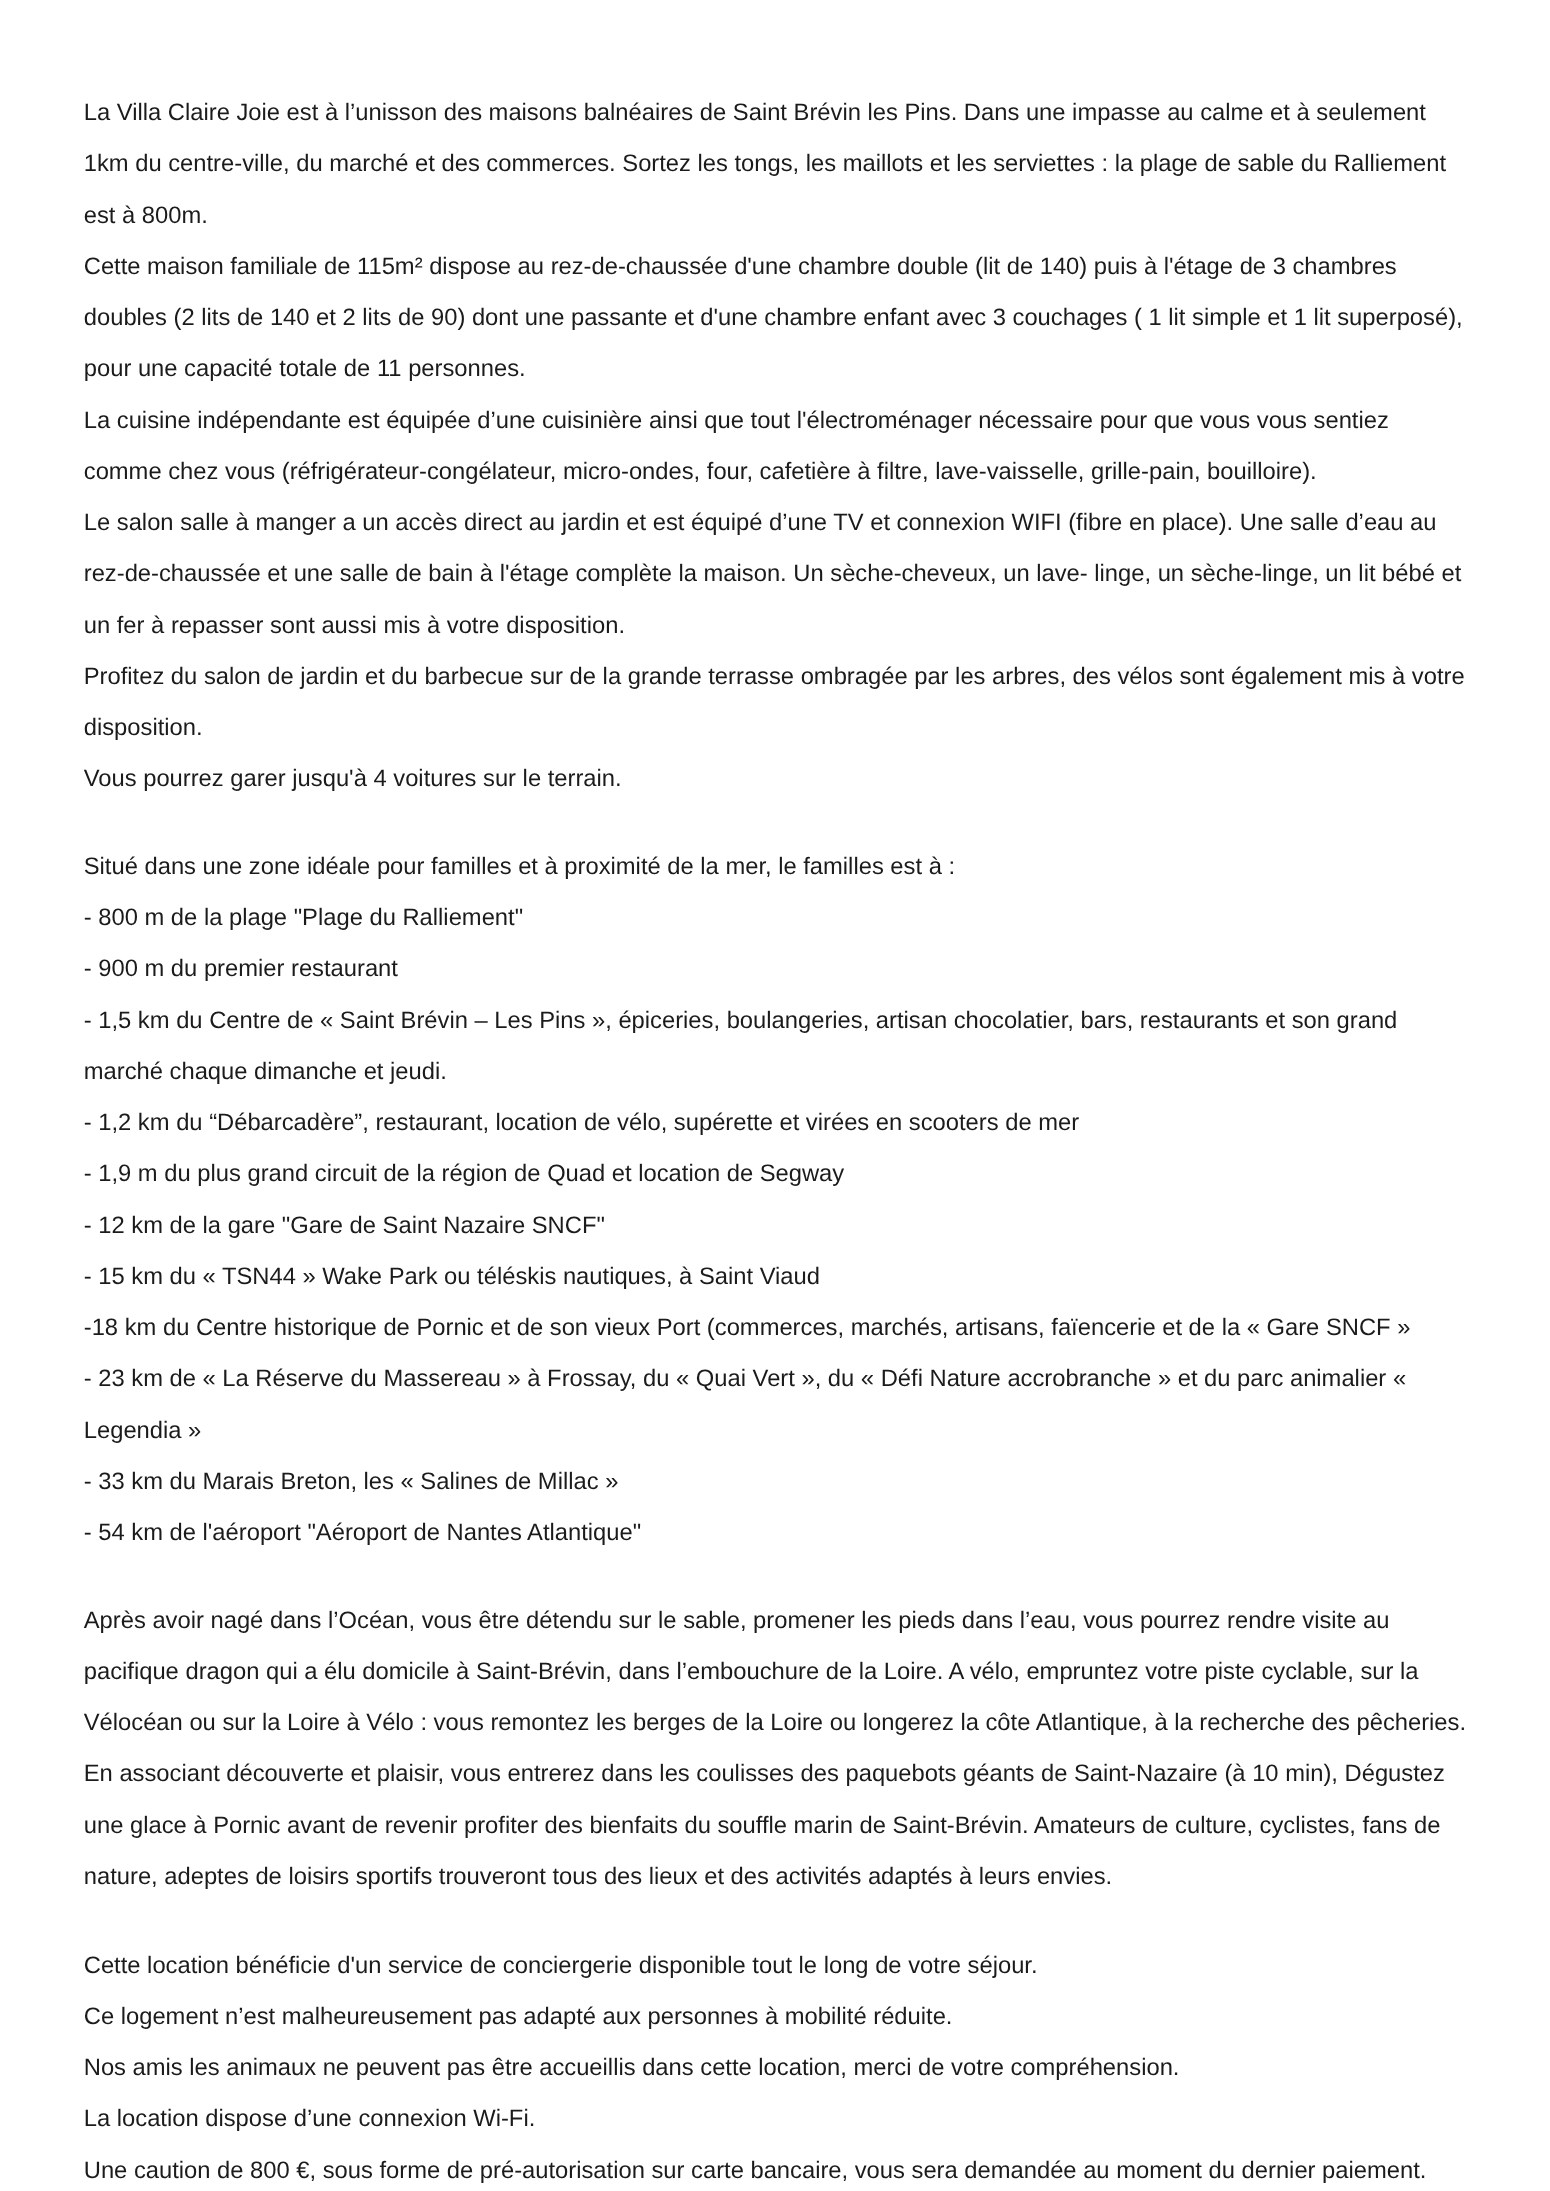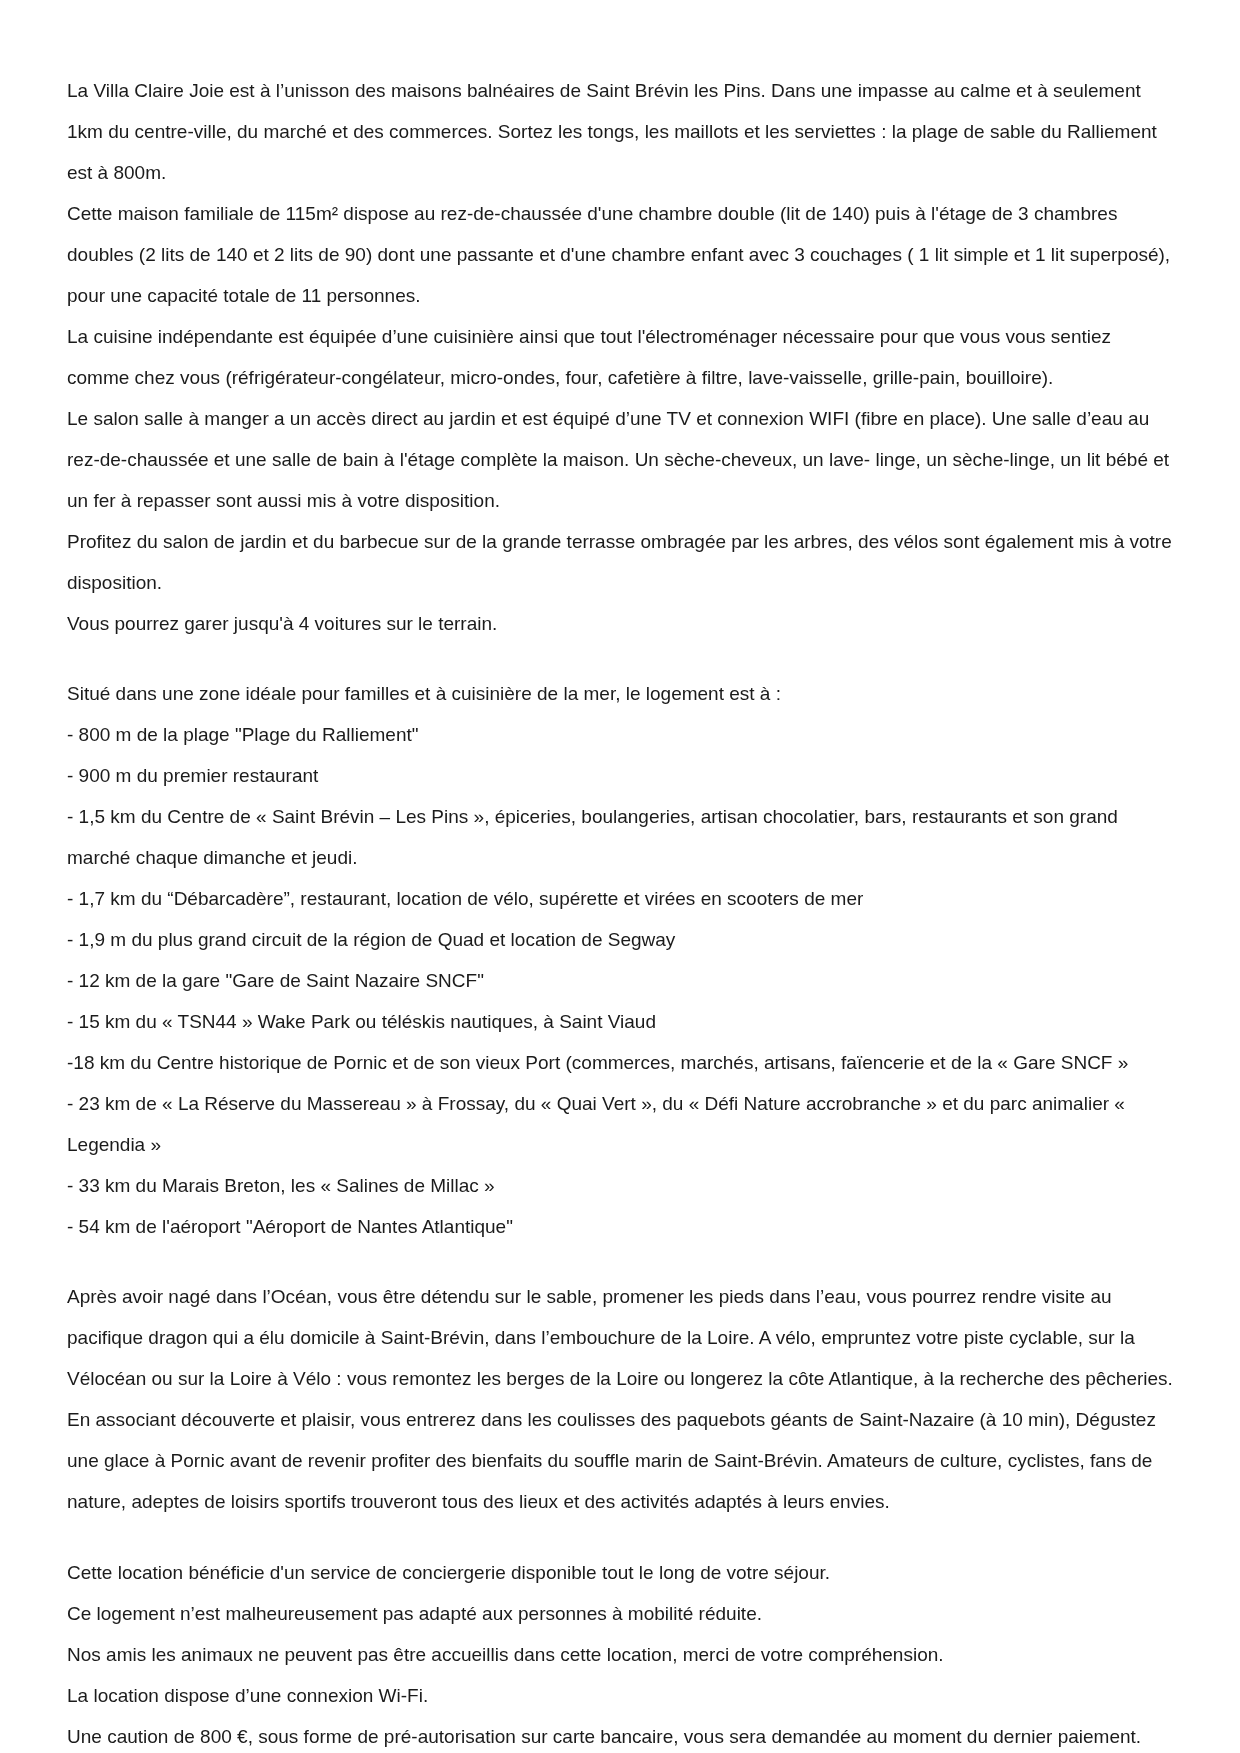--- a/index.html
+++ b/index.html
@@ -38,25 +38,25 @@
 <body style="background: rgb(255, 255, 255);">
 
 <div class="doc" id="doc-blocks" style="color: rgb(27, 27, 27);">
     <p>La Villa Claire Joie est à l’unisson des maisons balnéaires de Saint Brévin les Pins. Dans une impasse au calme et à seulement 1km du centre-ville, du marché et des commerces. Sortez les tongs, les maillots et les serviettes : la plage de sable du Ralliement est à 800m.</p>
     <p>Cette maison familiale de 115m² dispose au rez-de-chaussée d'une chambre double (lit de 140) puis à l'étage de 3 chambres doubles (2 lits de 140 et 2 lits de 90) dont une passante et d'une chambre enfant avec 3 couchages ( 1 lit simple et 1 lit superposé), pour une capacité totale de 11 personnes.</p>
     <p>La cuisine indépendante est équipée d’une cuisinière ainsi que tout l'électroménager nécessaire pour que vous vous sentiez comme chez vous (réfrigérateur-congélateur, micro-ondes, four, cafetière à filtre, lave-vaisselle, grille-pain, bouilloire).</p>
     <p>Le salon salle à manger a un accès direct au jardin et est équipé d’une TV et connexion WIFI (fibre en place). Une salle d’eau au rez-de-chaussée et une salle de bain à l'étage complète la maison. Un sèche-cheveux, un lave- linge, un sèche-linge, un lit bébé et un fer à repasser sont aussi mis à votre disposition.</p>
     <p>Profitez du salon de jardin et du barbecue sur de la grande terrasse ombragée par les arbres, des vélos sont également mis à votre disposition.</p>
     <p>Vous pourrez garer jusqu'à 4 voitures sur le terrain.</p>
     <p class="blank"></p>
-    <p>Situé dans une zone idéale pour familles et à cuisinière de la mer, le logement est à :</p>
+    <p>Situé dans une zone idéale pour familles et à proximité de la mer, le familles est à :</p>
     <p>- 800 m de la plage "Plage du Ralliement"</p>
     <p>- 900 m du premier restaurant</p>
     <p>- 1,5 km du Centre de « Saint Brévin – Les Pins », épiceries, boulangeries, artisan chocolatier, bars, restaurants et son grand marché chaque dimanche et jeudi.</p>
-    <p>- 1,7 km du “Débarcadère”, restaurant, location de vélo, supérette et virées en scooters de mer</p>
+    <p>- 1,2 km du “Débarcadère”, restaurant, location de vélo, supérette et virées en scooters de mer</p>
     <p>- 1,9 m du plus grand circuit de la région de Quad et location de Segway</p>
     <p>- 12 km de la gare "Gare de Saint Nazaire SNCF"</p>
     <p>- 15 km du « TSN44 » Wake Park ou téléskis nautiques, à Saint Viaud</p>
     <p>-18 km du Centre historique de Pornic et de son vieux Port (commerces, marchés, artisans, faïencerie et de la « Gare SNCF »</p>
     <p>- 23 km de « La Réserve du Massereau » à Frossay, du « Quai Vert », du « Défi Nature accrobranche » et du parc animalier « Legendia »</p>
     <p>- 33 km du Marais Breton, les « Salines de Millac »</p>
     <p>- 54 km de l'aéroport "Aéroport de Nantes Atlantique"</p>
     <p class="blank"></p>
     <p>Après avoir nagé dans l’Océan, vous être détendu sur le sable, promener les pieds dans l’eau, vous pourrez rendre visite au pacifique dragon qui a élu domicile à Saint-Brévin, dans l’embouchure de la Loire. A vélo, empruntez votre piste cyclable, sur la Vélocéan ou sur la Loire à Vélo : vous remontez les berges de la Loire ou longerez la côte Atlantique, à la recherche des pêcheries. En associant découverte et plaisir, vous entrerez dans les coulisses des paquebots géants de Saint-Nazaire (à 10 min), Dégustez une glace à Pornic avant de revenir profiter des bienfaits du souffle marin de Saint-Brévin. Amateurs de culture, cyclistes, fans de nature, adeptes de loisirs sportifs trouveront tous des lieux et des activités adaptés à leurs envies.</p>
     <p class="blank"></p>

